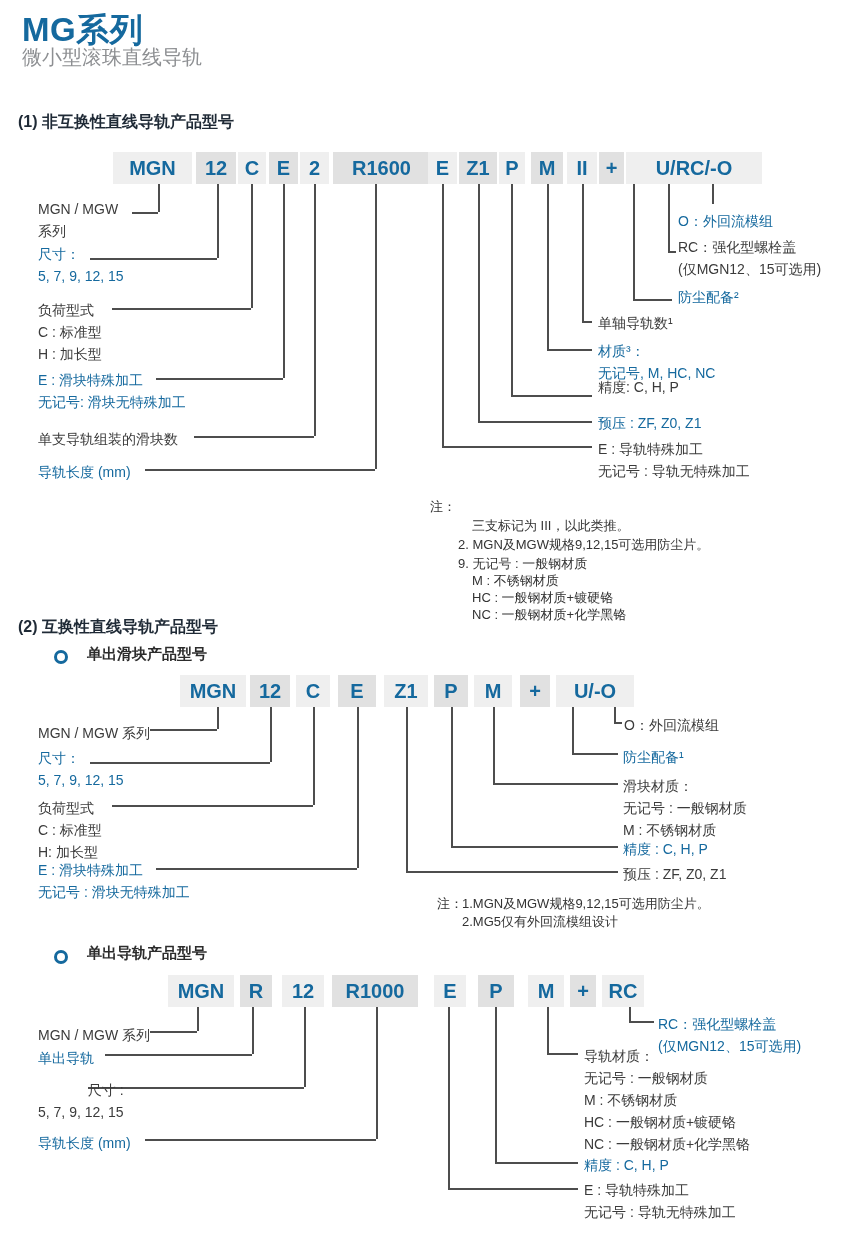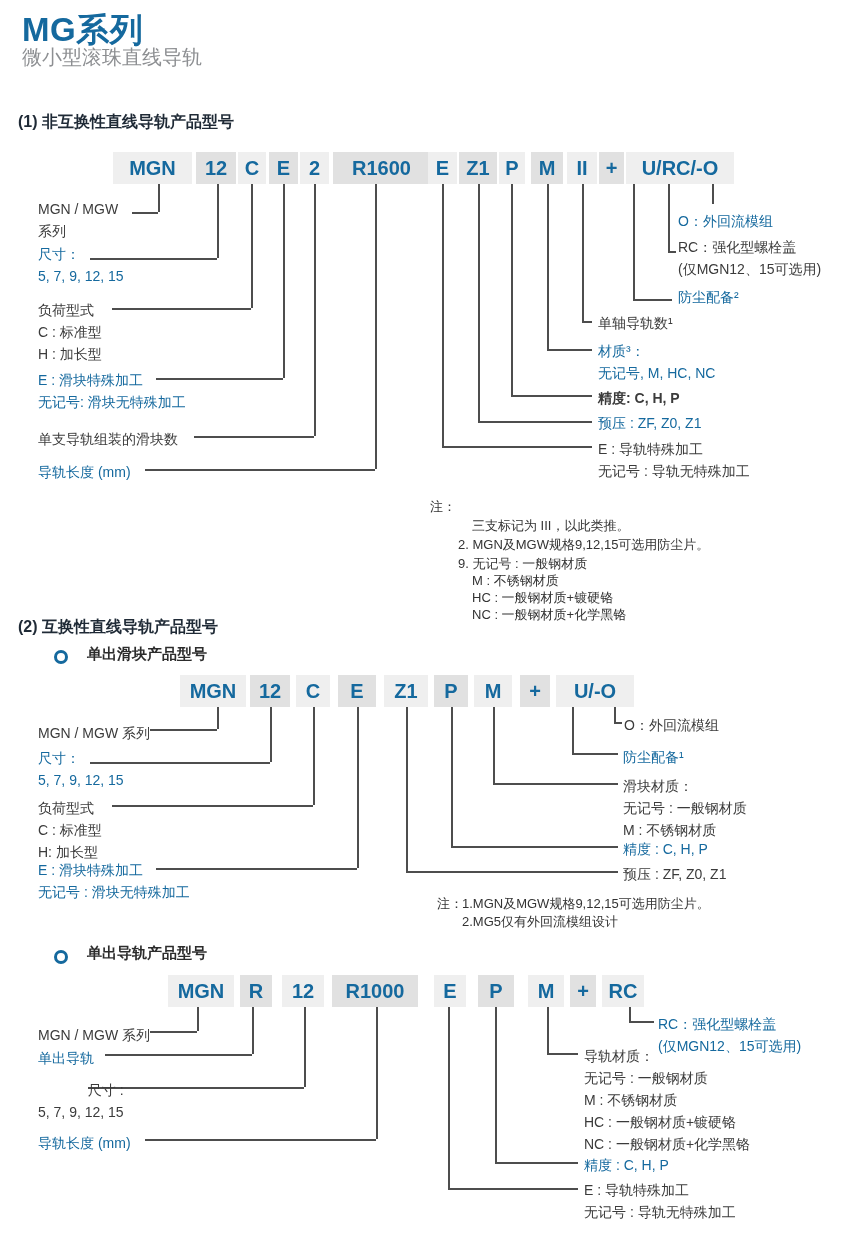--- a/index.html
+++ b/index.html
@@ -34,21 +34,21 @@
   <div class="seg" style="left:238px;top:152px;width:28px;">C</div>
   <div class="seg d" style="left:269px;top:152px;width:29px;">E</div>
   <div class="seg" style="left:300px;top:152px;width:29px;">2</div>
   <div class="seg d" style="left:333px;top:152px;width:97px;">R1600</div>
   <div class="seg" style="left:428px;top:152px;width:29px;">E</div>
   <div class="seg d" style="left:459px;top:152px;width:38px;">Z1</div>
   <div class="seg" style="left:499px;top:152px;width:26px;">P</div>
   <div class="seg d" style="left:531px;top:152px;width:32px;">M</div>
   <div class="seg" style="left:567px;top:152px;width:30px;">II</div>
   <div class="seg d" style="left:599px;top:152px;width:25px;">+</div>
-  <div class="seg" style="left:626px;top:152px;width:108px;">U/RC/-O</div>
+  <div class="seg" style="left:626px;top:152px;width:136px;">U/RC/-O</div>
 
   <div class="v" style="left:158px;top:184px;height:28px;"></div>
   <div class="h" style="left:132px;top:212px;width:26px;"></div>
   <div class="v" style="left:217px;top:184px;height:74px;"></div>
   <div class="h" style="left:90px;top:258px;width:127px;"></div>
   <div class="v" style="left:251px;top:184px;height:124px;"></div>
   <div class="h" style="left:112px;top:308px;width:139px;"></div>
   <div class="v" style="left:283px;top:184px;height:194px;"></div>
   <div class="h" style="left:156px;top:378px;width:127px;"></div>
   <div class="v" style="left:314px;top:184px;height:252px;"></div>
@@ -105,21 +105,21 @@
   <div class="lb bl" style="left:678px;top:286px;">
     <div>防尘配备²</div>
   </div>
   <div class="lb" style="left:598px;top:312px;">
     <div>单轴导轨数¹</div>
   </div>
   <div class="lb bl" style="left:598px;top:340px;">
     <div>材质³：</div>
     <div>无记号, M, HC, NC</div>
   </div>
-  <div class="lb" style="left:598px;top:387px;font-weight:bold;">
+  <div class="lb" style="left:598px;top:376px;">
     <div>精度: C, H, P</div>
   </div>
   <div class="lb bl" style="left:598px;top:412px;">
     <div>预压 : ZF, Z0, Z1</div>
   </div>
   <div class="lb" style="left:598px;top:438px;">
     <div>E : 导轨特殊加工</div>
     <div>无记号 : 导轨无特殊加工</div>
   </div>
 

